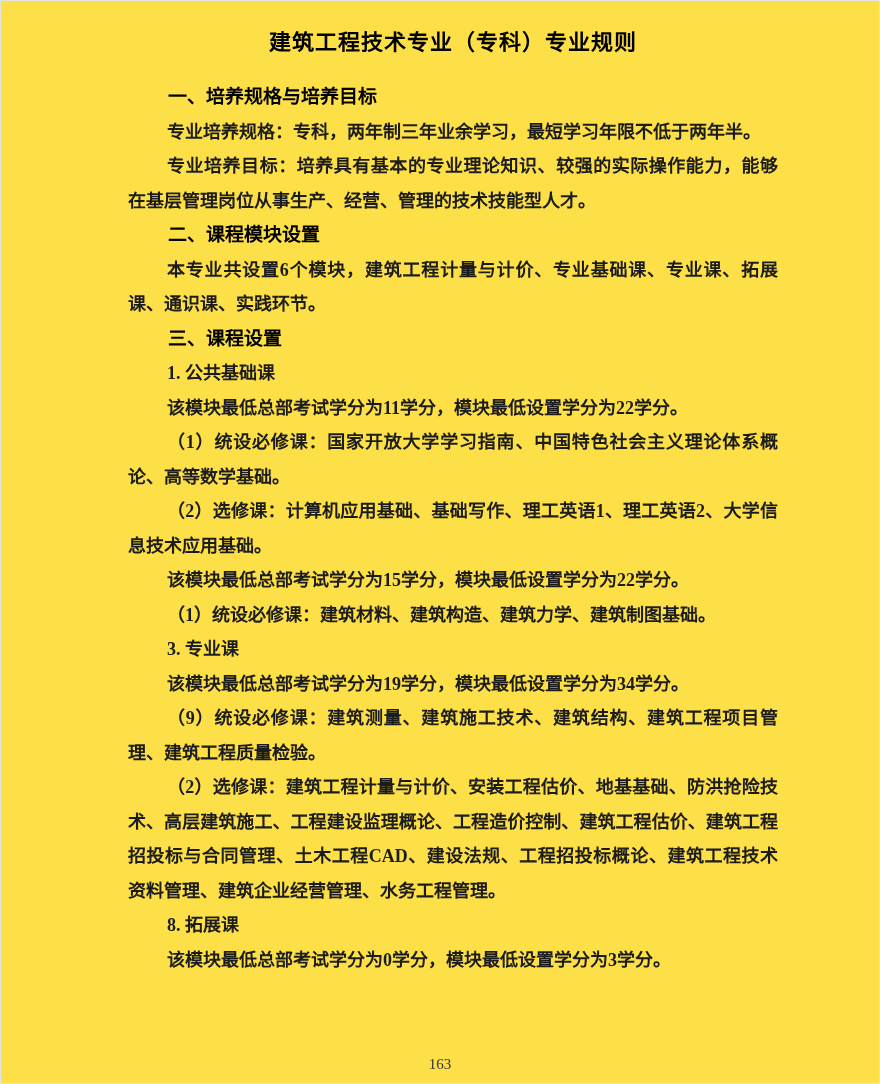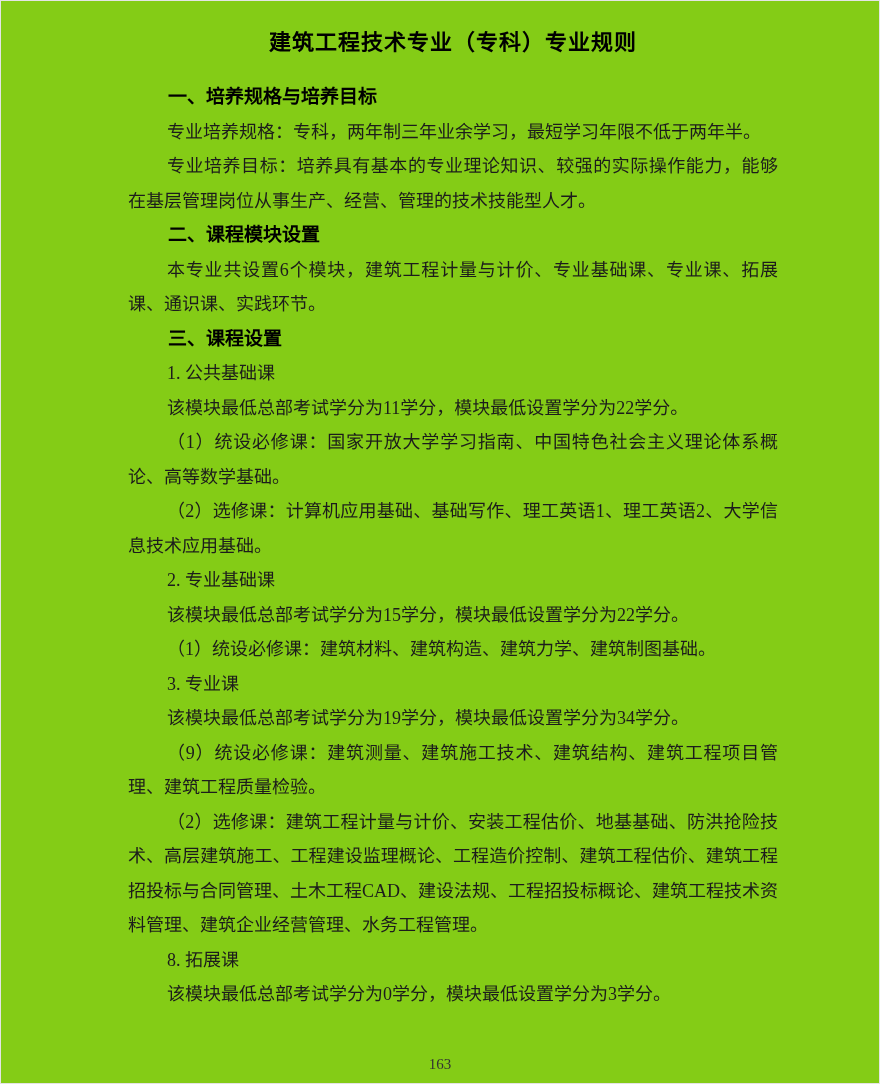--- a/index.html
+++ b/index.html
@@ -5,21 +5,21 @@
   html, body {
     margin: 0;
     padding: 0;
     background: #ffffff;
   }
   .page {
     position: relative;
     width: 880px;
     height: 1084px;
     margin: 0 auto;
-    background: #84cc16;
+    background: #fde047;
     border: 1px solid #e4e4e4;
     box-sizing: border-box;
     overflow: hidden;
     color: #1a1a1a;
     font-family: "Liberation Serif", "DejaVu Serif", serif;
   }
   .content {
     padding: 21px 101px 0 127px; 
   }
   .doc-title {
@@ -41,20 +41,21 @@
     text-indent: 40px;
     margin: 0;
   }
   .para {
     font-size: 18px;
     line-height: 34.5px;
     text-align: justify;
     text-indent: 39px;
     color: #1c1c1c;
     margin: 0;
+    font-weight: bold;
   }
   .page-number {
     position: absolute;
     left: 0;
     bottom: 10px;
     width: 100%;
     text-align: center;
     font-size: 15px;
     color: #333333;
     font-family: "Liberation Serif", "DejaVu Serif", serif;
@@ -74,21 +75,20 @@
 
     <h2 class="heading">二、课程模块设置</h2>
     <p class="para">本专业共设置6个模块，建筑工程计量与计价、专业基础课、专业课、拓展课、通识课、实践环节。</p>
 
     <h2 class="heading">三、课程设置</h2>
     <p class="para">1. 公共基础课</p>
     <p class="para">该模块最低总部考试学分为11学分，模块最低设置学分为22学分。</p>
     <p class="para">（1）统设必修课：国家开放大学学习指南、中国特色社会主义理论体系概论、高等数学基础。</p>
     <p class="para">（2）选修课：计算机应用基础、基础写作、理工英语1、理工英语2、大学信息技术应用基础。</p>
 
-    <p class="para">2. 专业基础课</p>
     <p class="para">该模块最低总部考试学分为15学分，模块最低设置学分为22学分。</p>
     <p class="para">（1）统设必修课：建筑材料、建筑构造、建筑力学、建筑制图基础。</p>
 
     <p class="para">3. 专业课</p>
     <p class="para">该模块最低总部考试学分为19学分，模块最低设置学分为34学分。</p>
     <p class="para">（9）统设必修课：建筑测量、建筑施工技术、建筑结构、建筑工程项目管理、建筑工程质量检验。</p>
     <p class="para">（2）选修课：建筑工程计量与计价、安装工程估价、地基基础、防洪抢险技术、高层建筑施工、工程建设监理概论、工程造价控制、建筑工程估价、建筑工程招投标与合同管理、土木工程CAD、建设法规、工程招投标概论、建筑工程技术资料管理、建筑企业经营管理、水务工程管理。</p>
 
     <p class="para">8. 拓展课</p>
     <p class="para">该模块最低总部考试学分为0学分，模块最低设置学分为3学分。</p>

